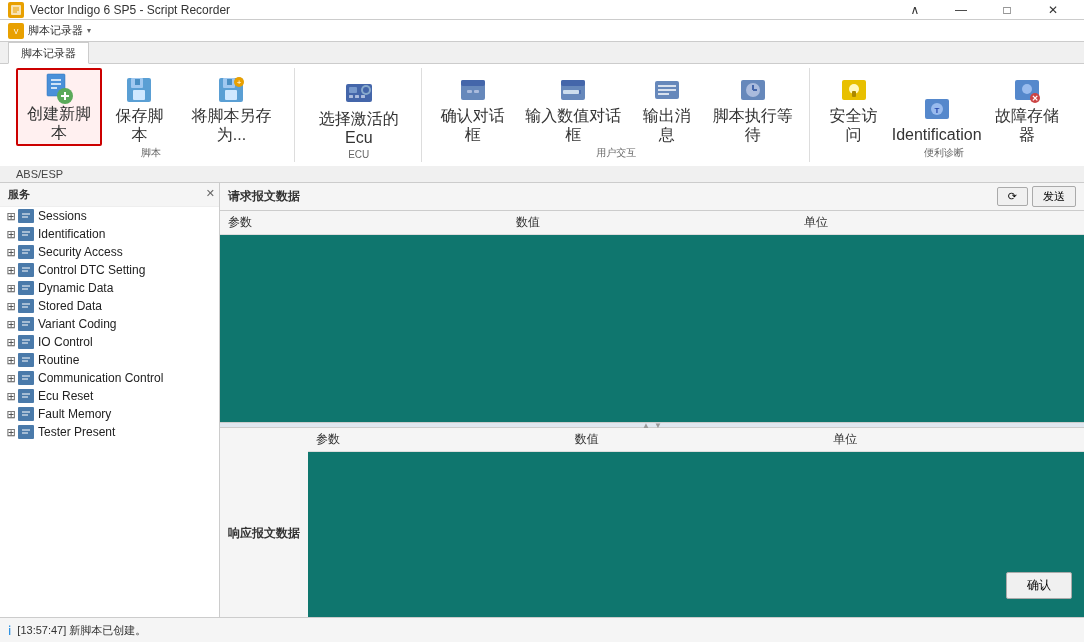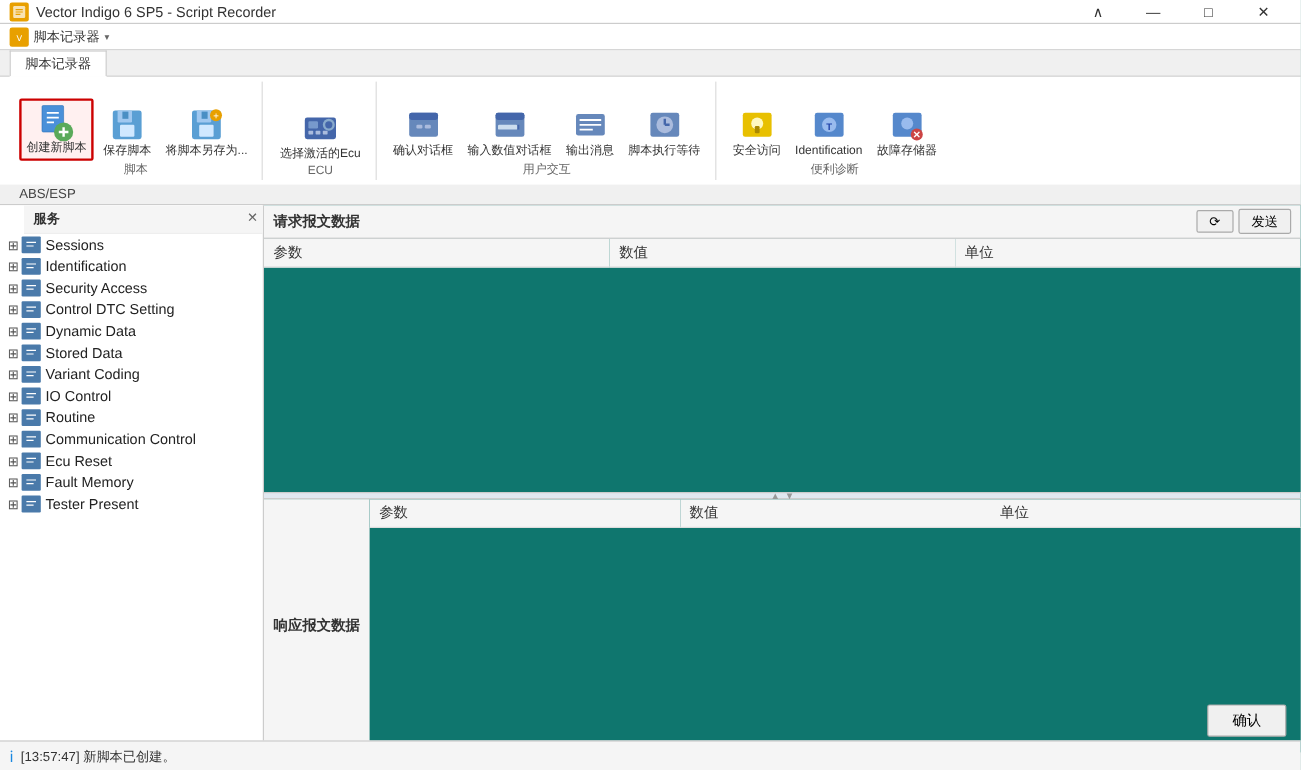--- a/index.html
+++ b/index.html
@@ -153,21 +153,21 @@
       min-width: 44px;
     }
     .ribbon-btn .icon-box {
       width: 32px;
       height: 32px;
       display: flex;
       align-items: center;
       justify-content: center;
     }
     .ribbon-btn .btn-label {
-      font-size: 10px;
+      font-size: 16px;
       color: #333;
       text-align: center;
       line-height: 1.2;
     }
     .ribbon-btn.active-btn {
       border: 2px solid #cc0000;
       background: #fff0f0;
     }
 
     
@@ -185,21 +185,20 @@
       overflow-y: auto;
       position: relative;
     }
     .left-panel-header {
       font-size: 11px;
       font-weight: bold;
       padding: 4px 8px;
       color: #333;
       border-bottom: 1px solid #eee;
       background: #f5f5f5;
-      margin-left: 20px;
     }
     .close-panel-btn {
       position: absolute;
       right: 4px;
       top: 4px;
       cursor: pointer;
       font-size: 11px;
       color: #666;
     }
     .tree-item {
@@ -326,21 +325,21 @@
       right: 0;
     }
     .status-info-icon {
       color: #1a88e0;
       font-size: 13px;
     }
 
     
     .confirm-btn-area {
       position: absolute;
-      bottom: 28px;
+      bottom: 43px;
       right: 12px;
     }
     .confirm-btn {
       padding: 4px 20px;
       font-size: 12px;
       border: 1px solid #aaa;
       background: #f0f0f0;
       cursor: pointer;
       border-radius: 2px;
     }

